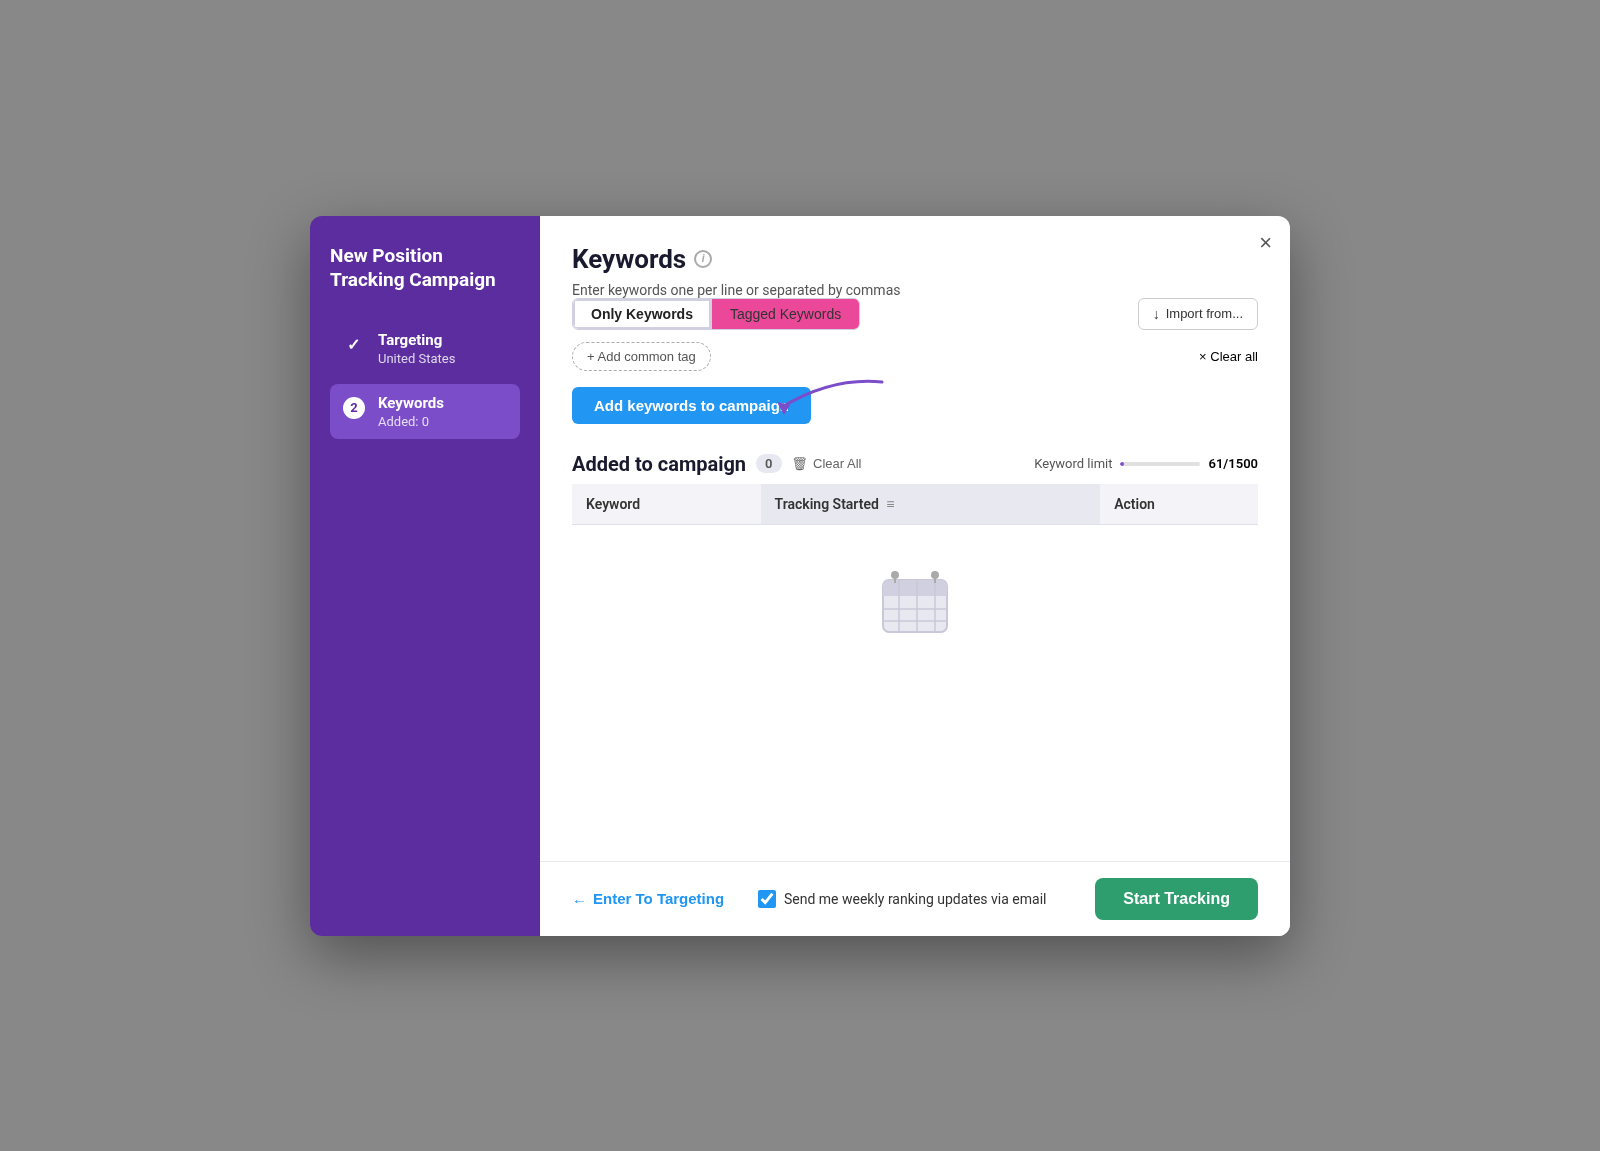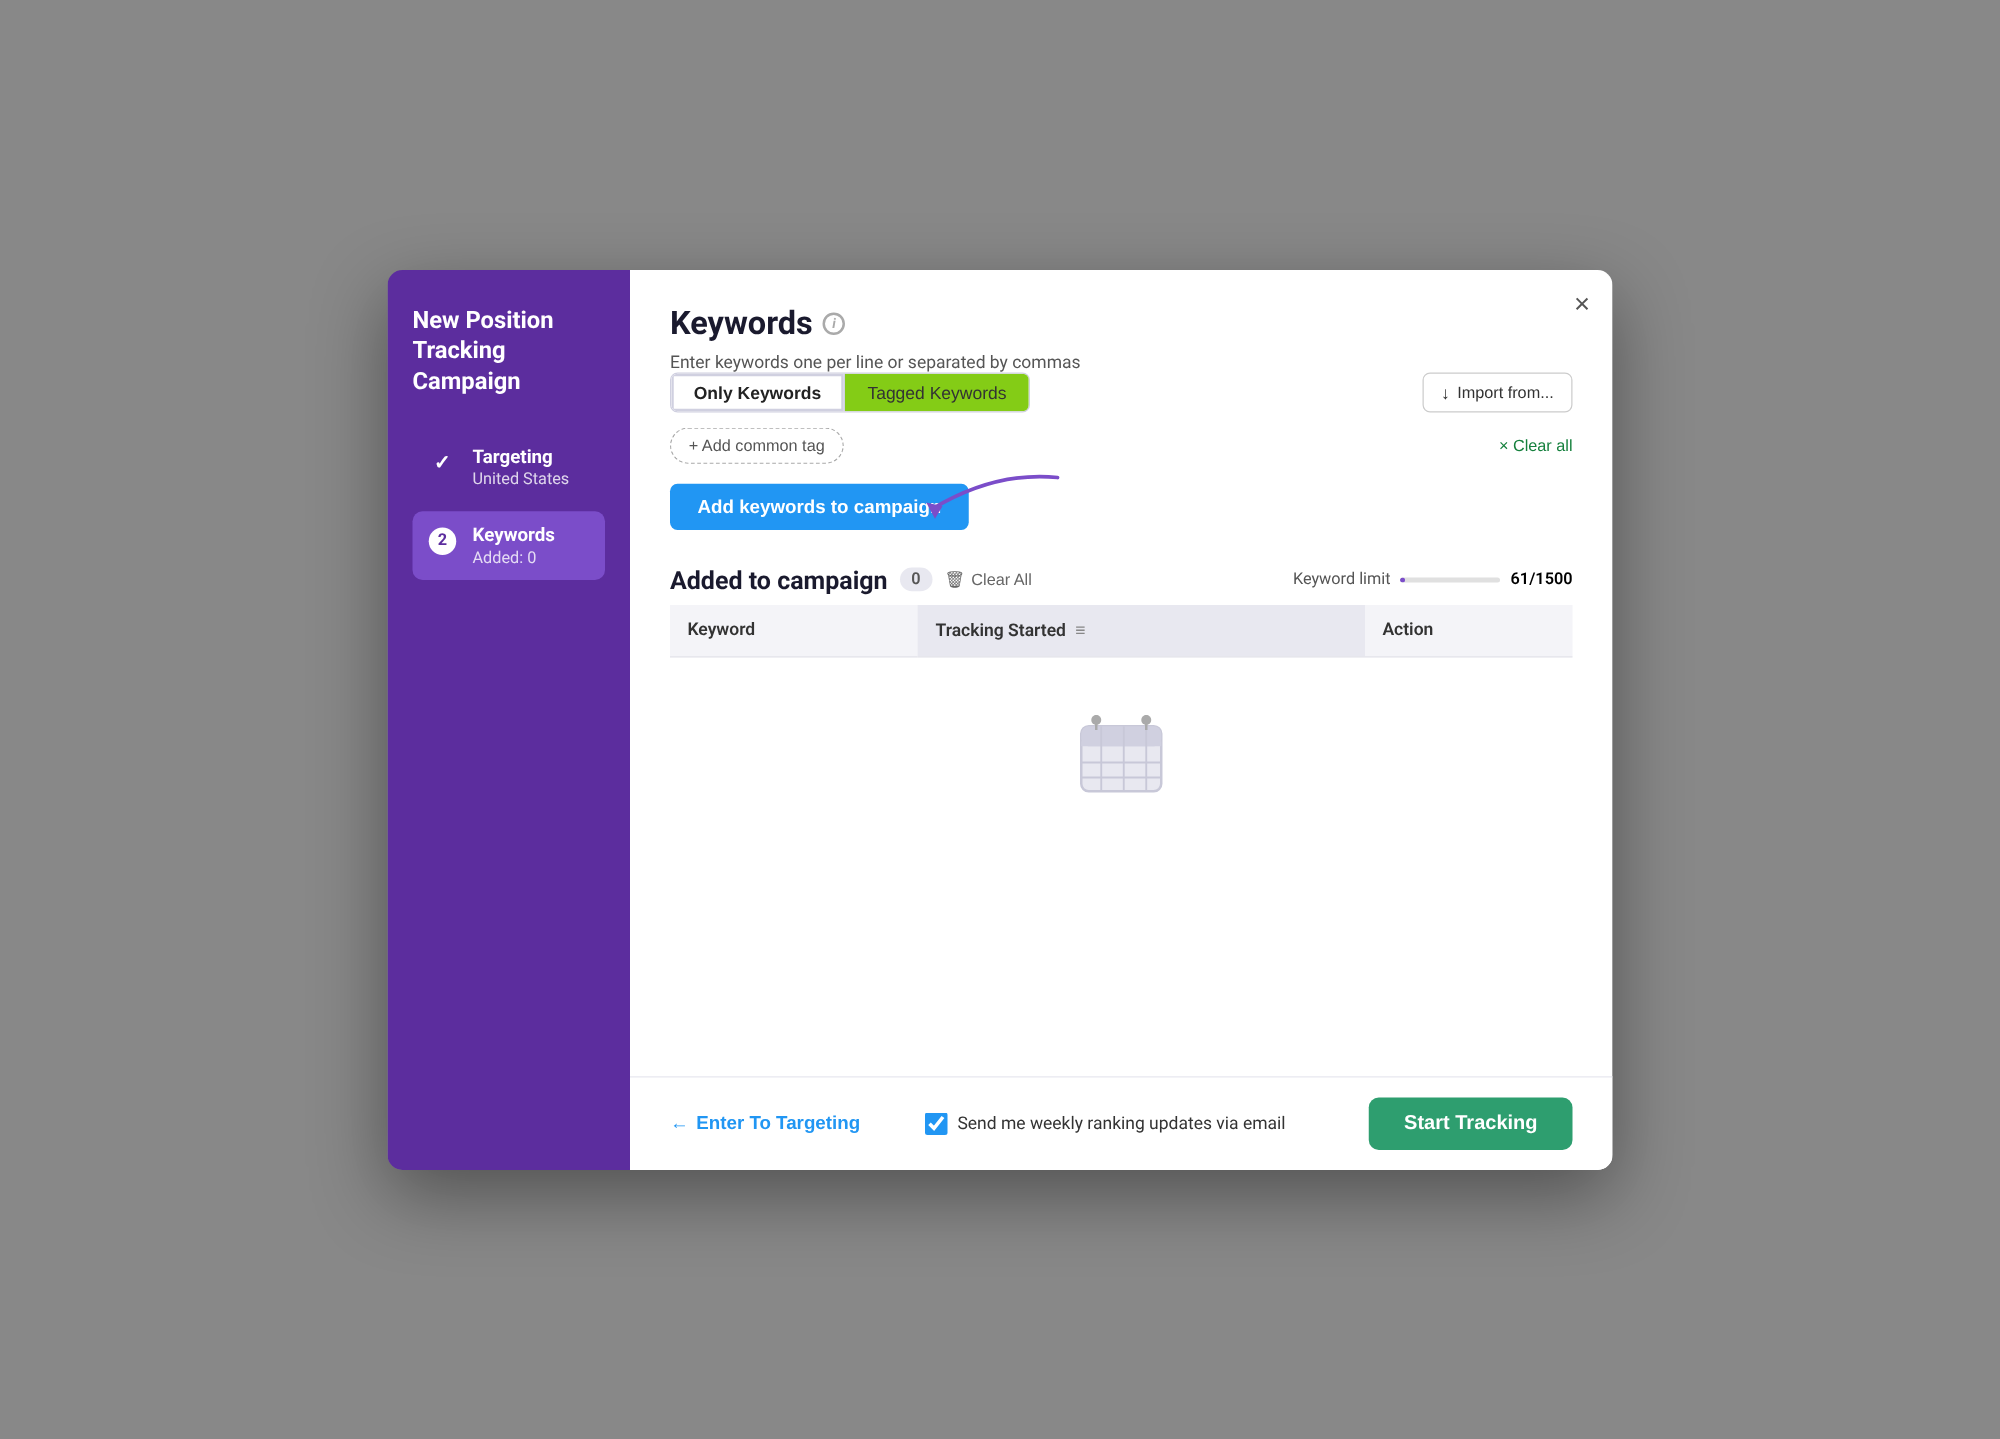--- a/index.html
+++ b/index.html
@@ -17,21 +17,21 @@
       width: 980px;
       min-height: 720px;
       border-radius: 12px;
       overflow: hidden;
       box-shadow: 0 20px 60px rgba(0,0,0,0.4);
       position: relative;
     }
     
     .sidebar {
       background: #5c2d9e;
-      width: 194px;
+      width: 230px;
       flex-shrink: 0;
       padding: 28px 20px;
       color: white;
     }
     .sidebar-title {
       font-size: 19px;
       font-weight: 700;
       line-height: 1.3;
       margin-bottom: 28px;
     }
@@ -148,21 +148,21 @@
       display: flex;
       border: 1.5px solid #d0d0e0;
       border-radius: 6px;
       overflow: hidden;
     }
     .tab {
       padding: 7px 18px;
       font-size: 14px;
       font-weight: 500;
       cursor: pointer;
-      background: #84cc16;
+      background: #ec4899;
       color: #333;
       border: none;
       outline: none;
     }
     .tab.active {
       background: white;
       color: #222;
       font-weight: 600;
       box-shadow: inset 0 0 0 2px #d0d0e0;
     }
@@ -213,21 +213,21 @@
       color: #555;
       font-size: 13px;
       cursor: pointer;
     }
     .clear-all-btn {
       display: flex;
       align-items: center;
       gap: 5px;
       background: none;
       border: none;
-      color: #15803d;
+      color: #000000;
       font-size: 13px;
       cursor: pointer;
     }
     
     .add-keywords-row {
       margin-bottom: 28px;
       position: relative;
     }
     .add-keywords-btn {
       background: #2196f3;

